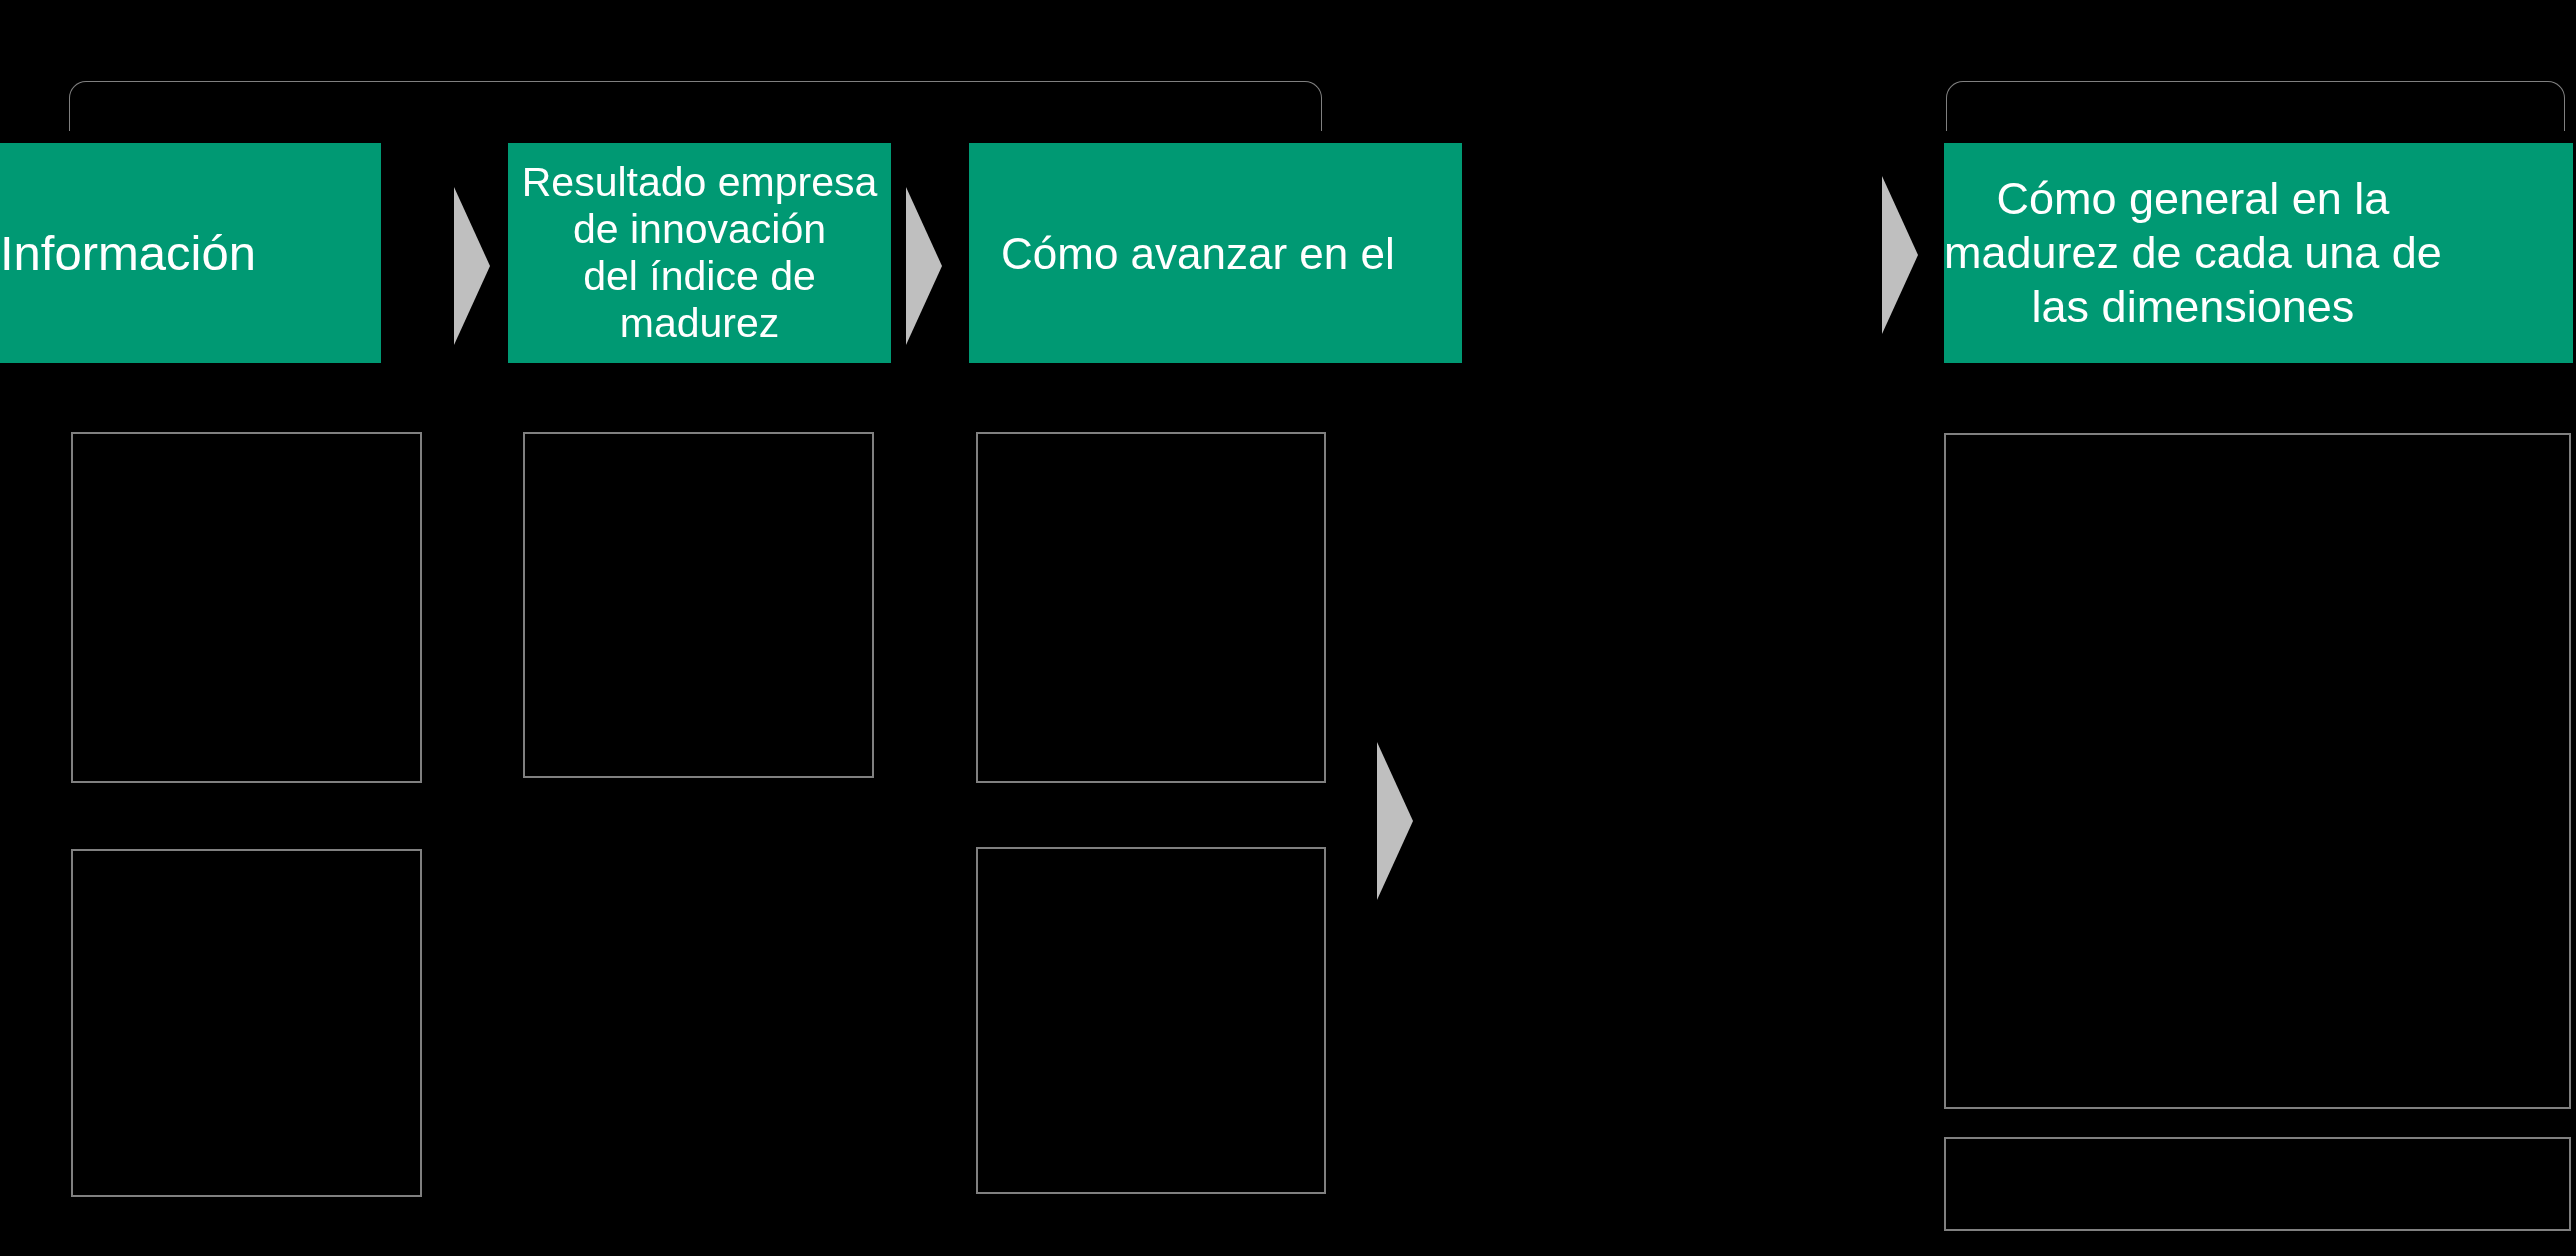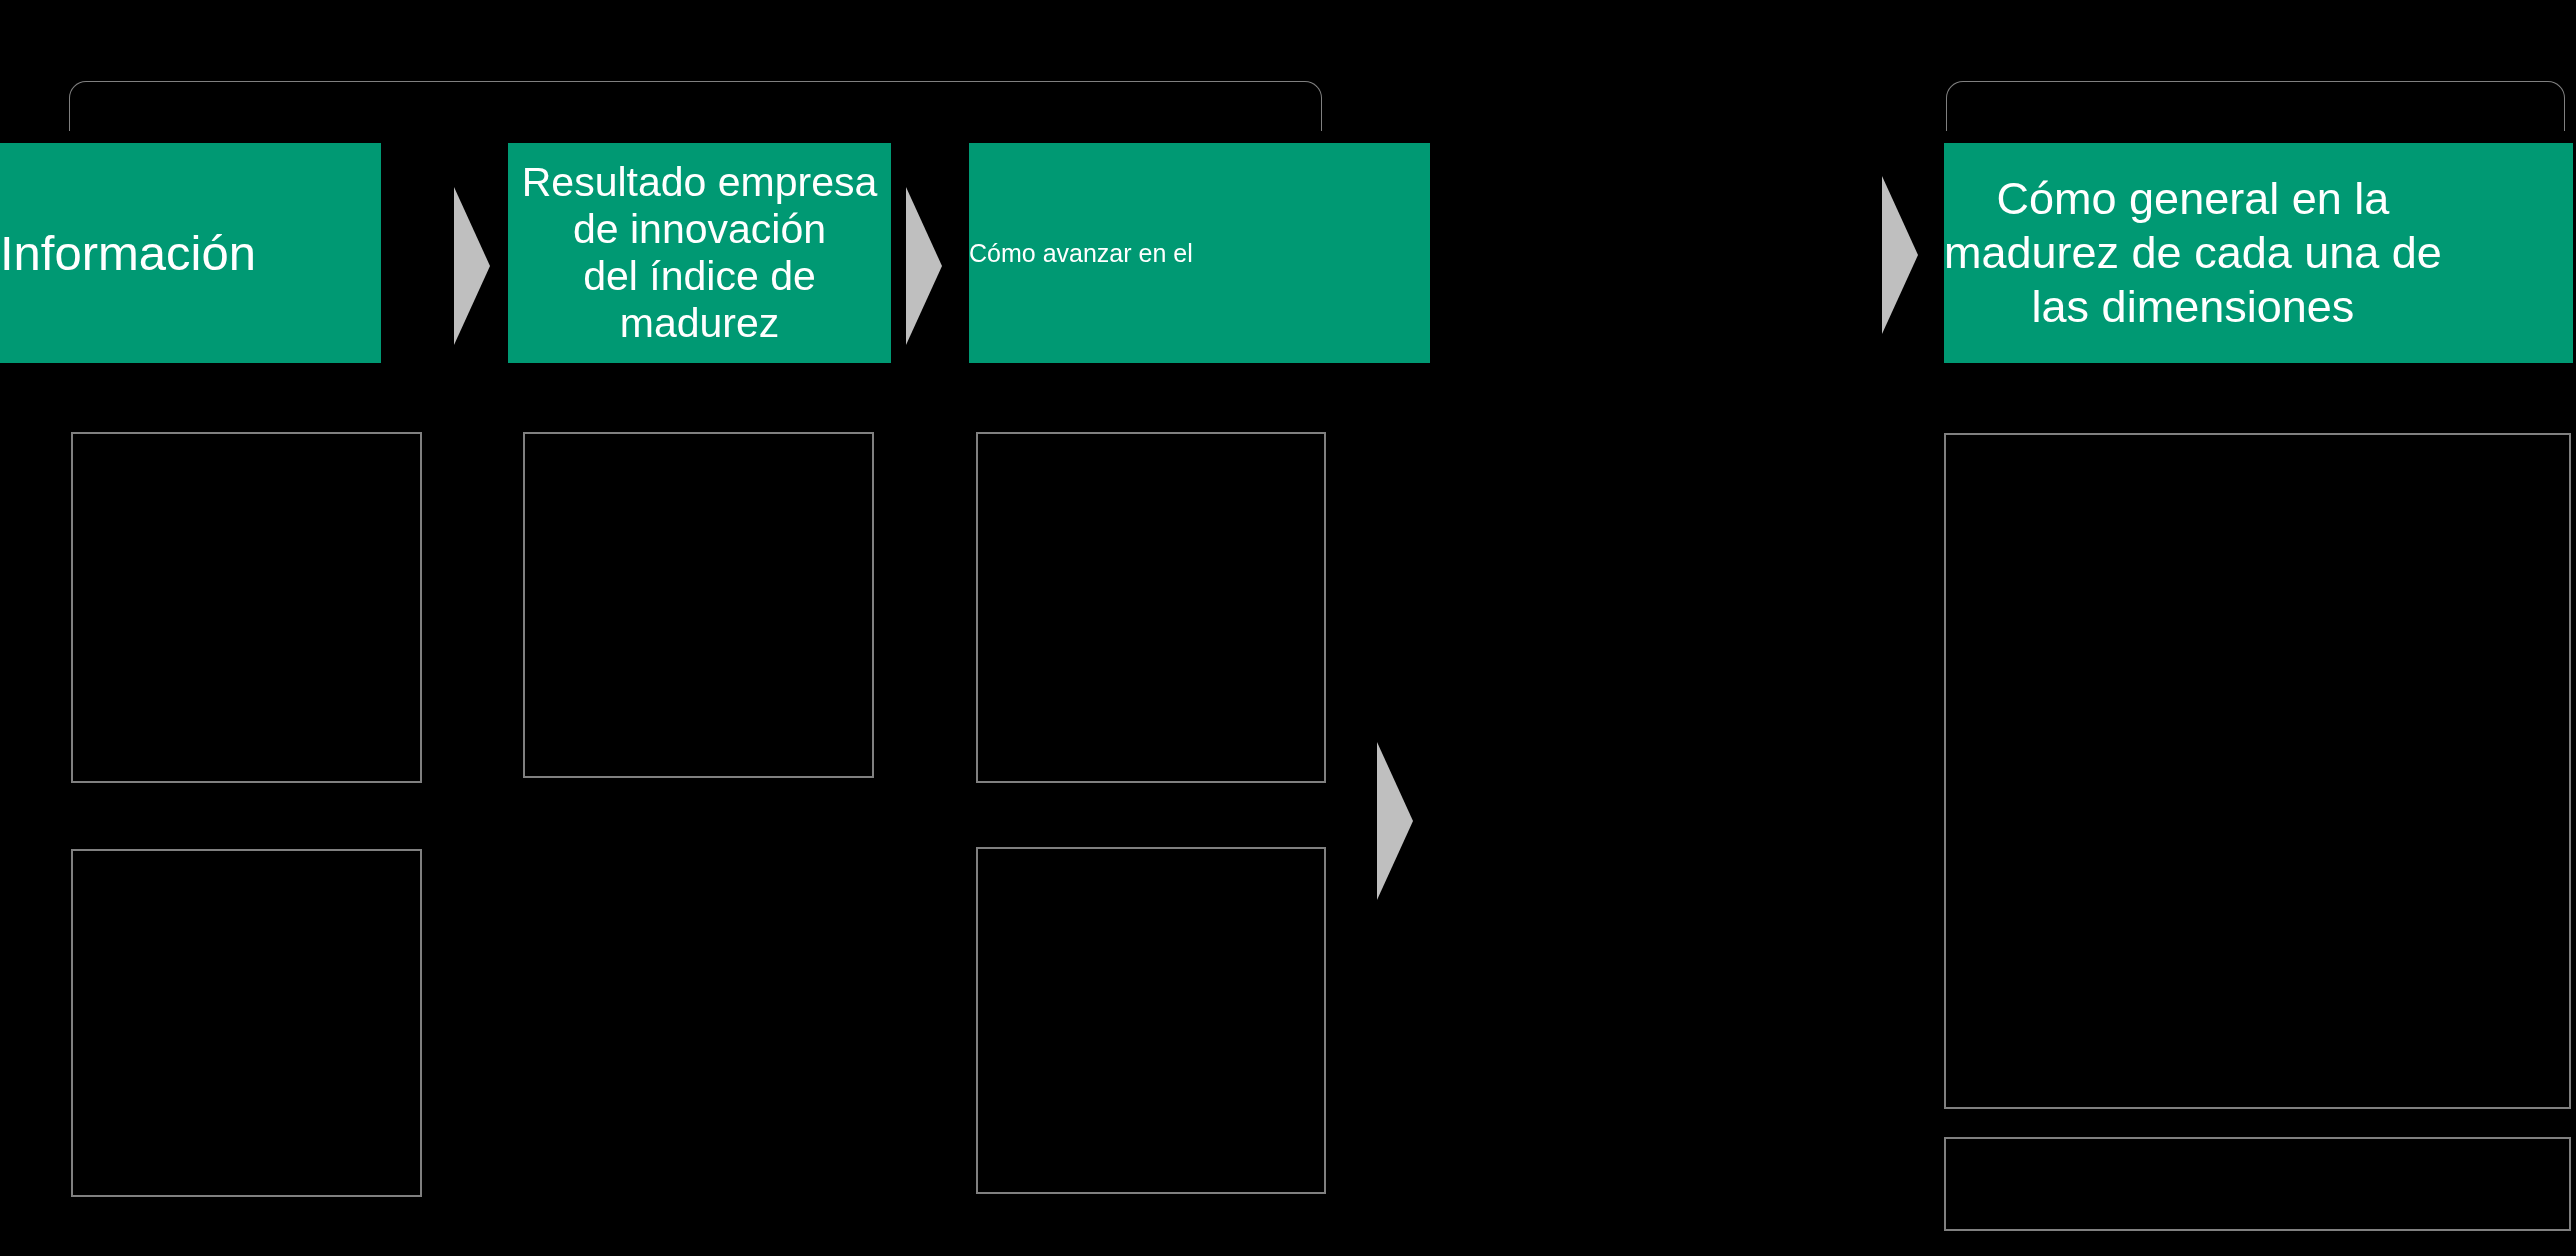--- a/index.html
+++ b/index.html
@@ -35,21 +35,21 @@
     color: #FFFFFF;
     display: flex;
     flex-direction: column;
     align-items: flex-start;
     justify-content: center;
     text-align: center;
   }
   .step span { display: block; }
   #step-1 { left: 0px;    width: 381px; font-size: 49px; line-height: 67px; }
   #step-2 { left: 508px;  width: 383px; font-size: 41px; line-height: 47px; }
-  #step-3 { left: 969px; width: 461px; font-size: 25px; line-height: 47px; }
+  #step-3 { left: 969px; width: 461px; font-size: 44px; line-height: 47px; padding-left: 32px; }
   #step-4 { left: 1944px; width: 629px; font-size: 45px; line-height: 54px; }
 
   
   .arrow {
     position: absolute;
     width: 36px;
     height: 158px;
     background: #BFBFBF;
     clip-path: polygon(0 0, 100% 50%, 0 100%);
   }

